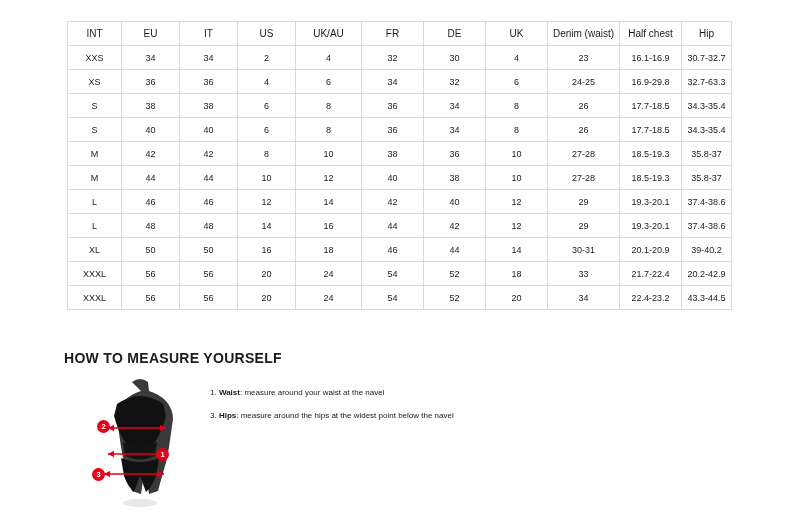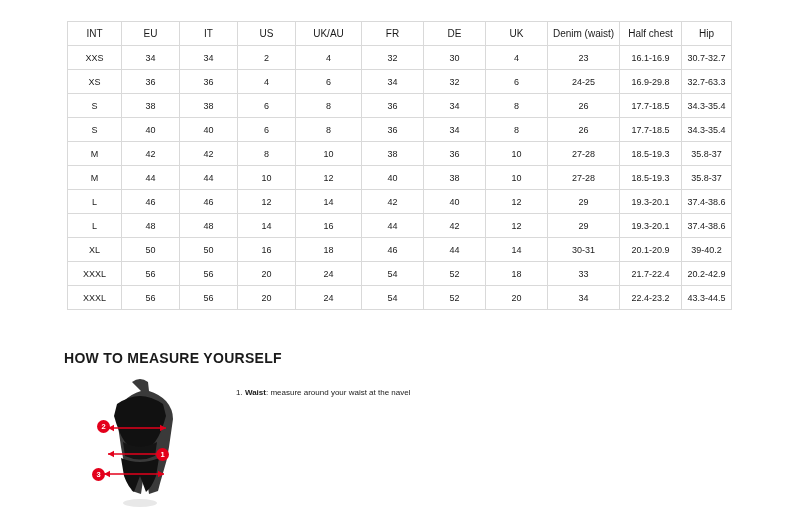--- a/index.html
+++ b/index.html
@@ -66,21 +66,20 @@
     display: flex;
     align-items: flex-start;
   }
   .figure-wrap {
     position: relative;
     width: 140px;
     height: 140px;
     margin-left: 6px;
   }
   .notes {
-    margin-left: 26px;
     margin-top: 16px;
   }
   .note {
     font-size: 8px;
     line-height: 1.3;
     color: #1a1a1a;
     margin-bottom: 13px;
     white-space: nowrap;
   }
   .note b { font-weight: bold; }
@@ -309,15 +308,16 @@
           <path d="M34 102 l6 -3.2 l0 6.4 z"></path>
           <path d="M94 102 l-6 -3.2 l0 6.4 z"></path>
         </g>
       </svg>
       <div class="badge badge-1">1</div>
       <div class="badge badge-2">2</div>
       <div class="badge badge-3">3</div>
     </div>
     <div class="notes" id="notes-list">
         <div class="note"><span>1.</span> <b>Waist</b><span>: measure around your waist at the navel</span></div>
+        <div class="note"><span>3.</span> <b>Hips</b><span>: measure around the hips at the widest point below the navel</span></div>
       </div>
   </div>
 </div>
 
 </body></html>

